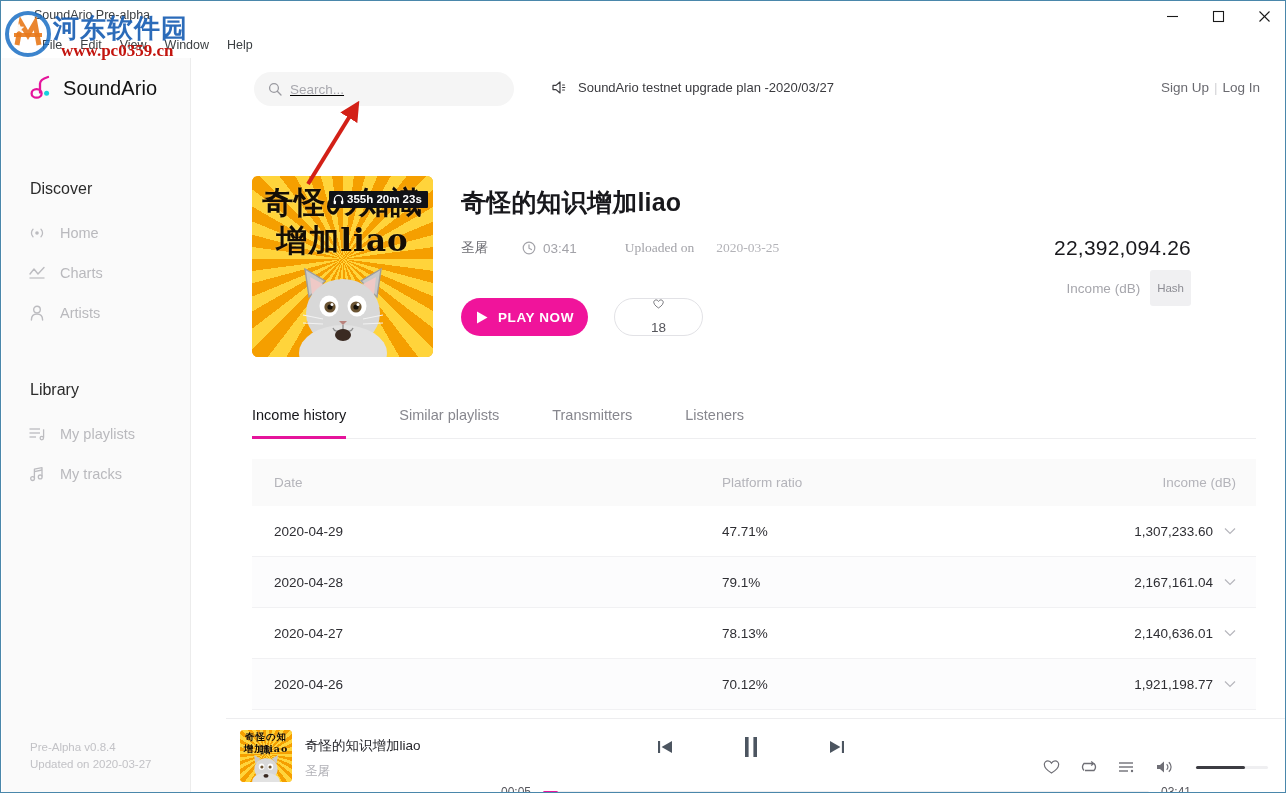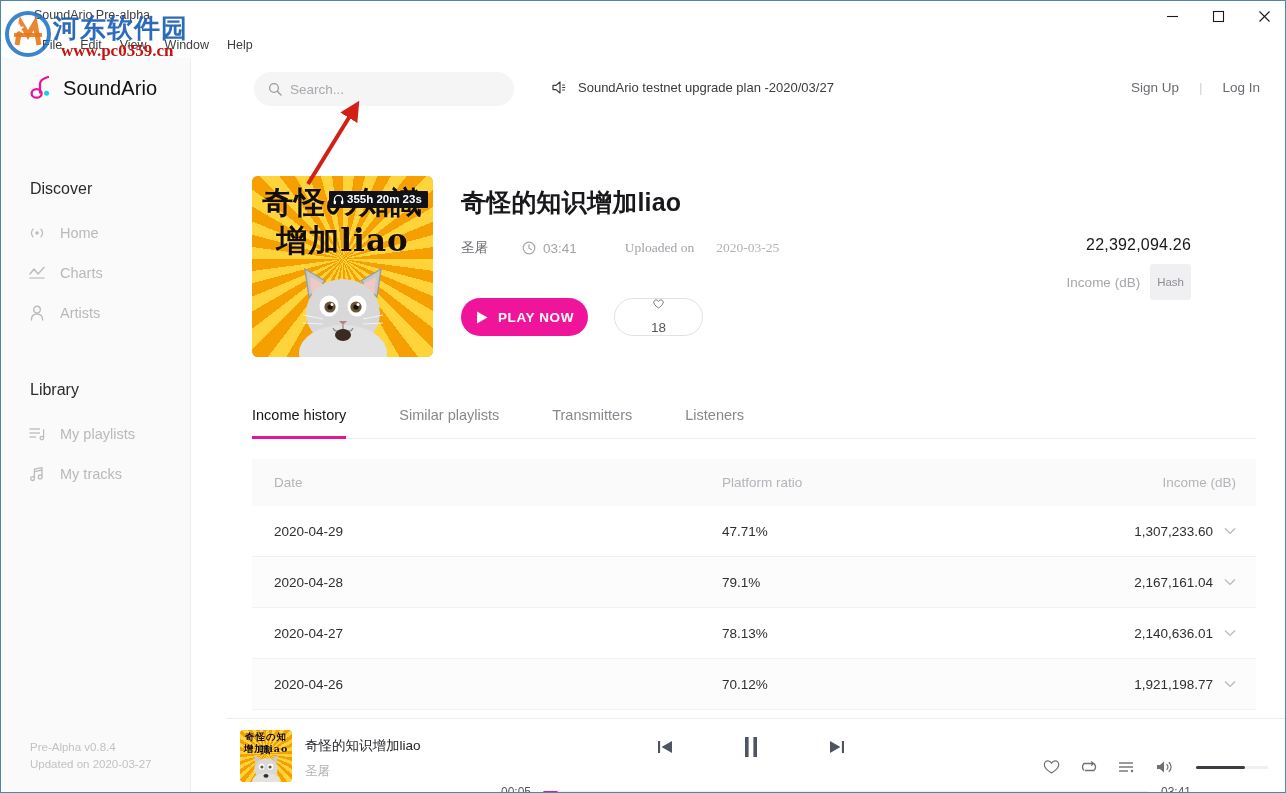--- a/index.html
+++ b/index.html
@@ -127,39 +127,40 @@
     width: 1060px; height: 63px;
     background: #ffffff;
     z-index: 4;
   }
   .searchbox {
     position: absolute; left: 28px; top: 14px;
     width: 260px; height: 34px;
     background: #f5f5f5; border-radius: 17px;
     display: flex; align-items: center; gap: 8px;
     padding: 0 14px;
+    text-decoration: underline;
   }
   .search-ico { color: #9a9aa0; display:flex; }
   .search-input {
     border: none; outline: none; background: transparent;
     font-size: 13.5px; color: #303034;
     font-family: "Liberation Sans", sans-serif;
     width: 200px;
   }
   .search-input::placeholder { color: #a8a8ae; }
   .announce {
     position: absolute; left: 325px; top: 22px;
     display: flex; align-items: center; gap: 10px;
     font-size: 13px; color: #3a3a3e;
     white-space: nowrap;
   }
   .announce-ico { color: #3a3a3e; display: flex; }
   .auth {
     position: absolute; right: 26px; top: 22px;
-    display: flex; align-items: center; gap: 20px;
+    display: flex; align-items: center; gap: 5px;
     font-size: 13.5px; color: #6a6a70;
   }
   .auth-sep { color: #d2d2d6; }
 
   
   .main {
     position: absolute; left: 225px; top: 120px;
     width: 1060px; height: 597px;
     background: #ffffff;
     overflow: hidden;
@@ -239,21 +240,21 @@
     display: flex; align-items: center; justify-content: center; gap: 11px;
     font-size: 13.5px; color: #55555b; cursor: pointer;
     font-family: "Liberation Sans", sans-serif;
     flex-direction: column;
   }
 
   .income-block {
     position: absolute; right: 30px; top: 60px;
     text-align: right;
   }
-  .income-val { font-size: 16px; color: #18181c; letter-spacing: .2px; }
+  .income-val { font-size: 21px; color: #18181c; letter-spacing: .2px; }
   .income-lbl-row {
     margin-top: 10px;
     display: flex; align-items: center; justify-content: flex-end; gap: 10px;
   }
   .income-lbl { font-size: 13.5px; color: #a6a6ac; }
   .hash-badge {
     background: #f0f0f2; color: #8d8d94;
     border-radius: 3px; font-size: 11.5px;
     padding: 12px 7px;
   }

